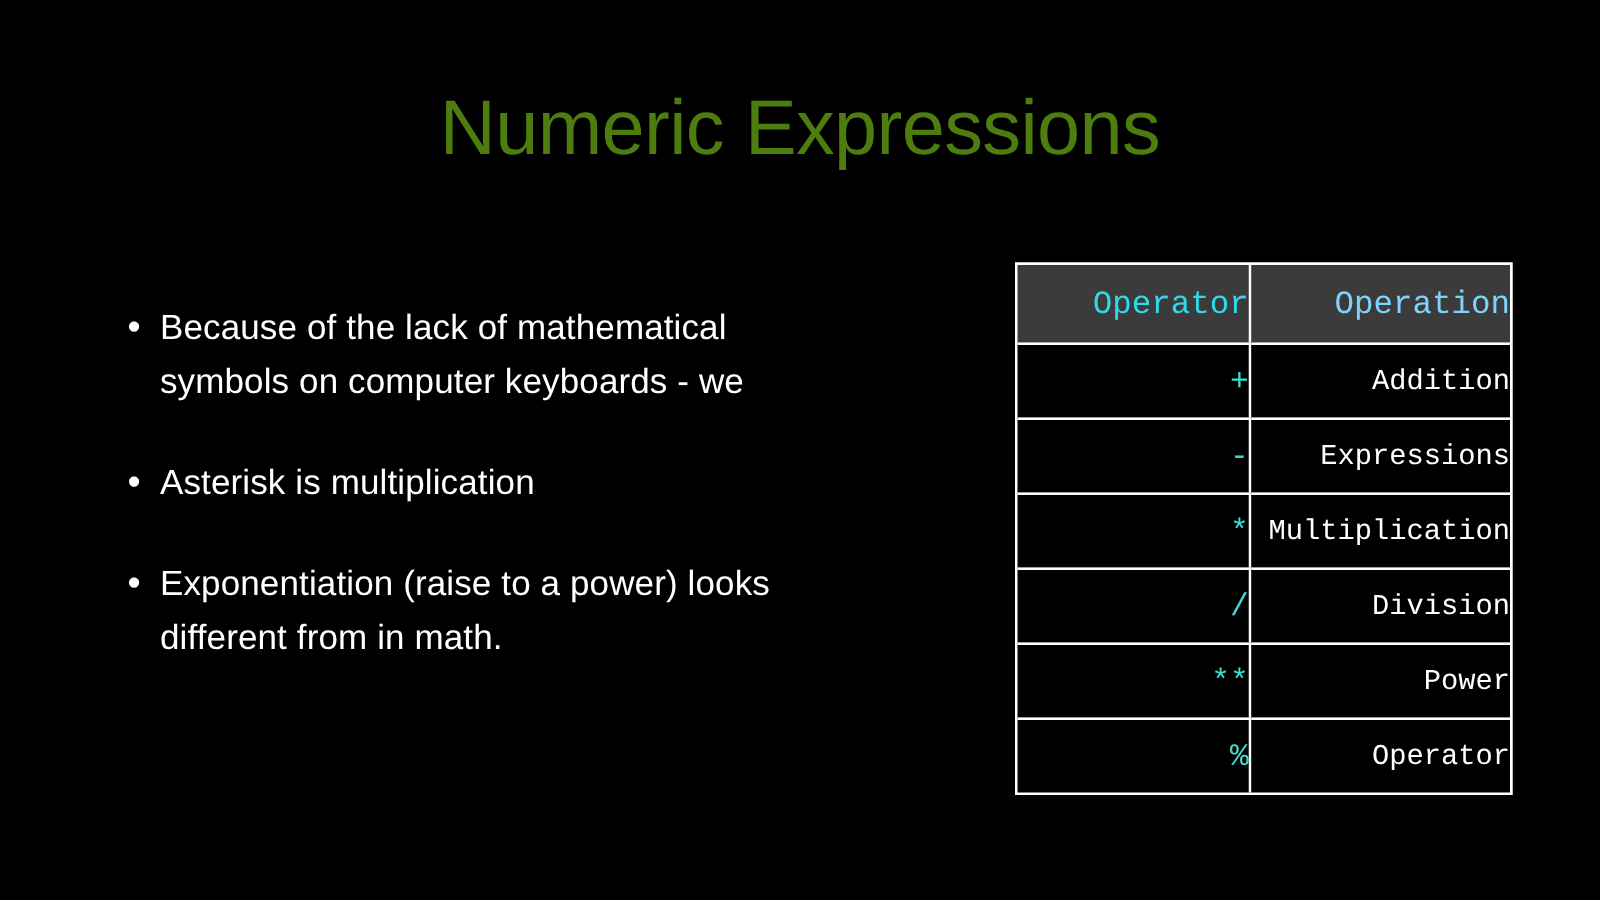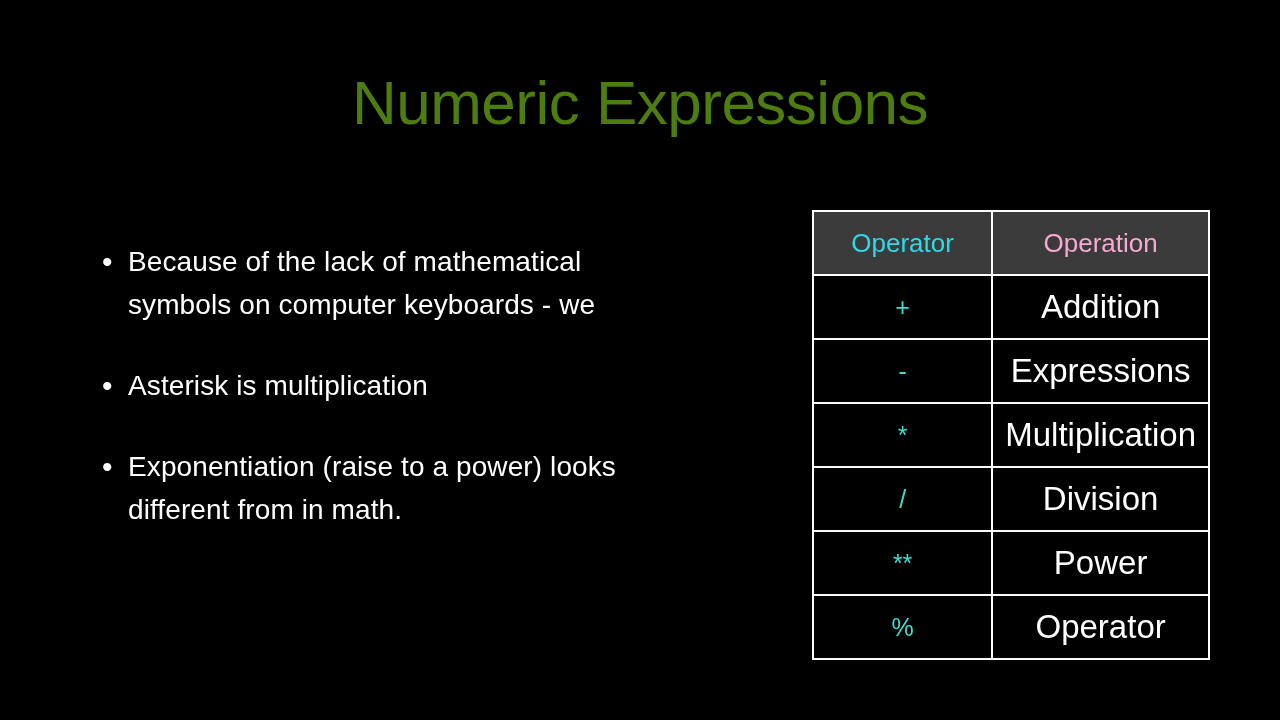--- a/index.html
+++ b/index.html
@@ -79,27 +79,28 @@
     width: 398px;
     border-collapse: separate;
     border-spacing: 0;
     background: #ffffff;
     border: 2px solid #ffffff;
     box-sizing: border-box;
   }
   #operator-table td,
   #operator-table th {
     border: 0;
-    padding: 12px;
+    padding: 0;
     height: 60px;
-    text-align: center;
+    text-align: right;
     vertical-align: middle;
     background: #000000;
     font-weight: 400;
     box-sizing: border-box;
+    font-family: Liberation Mono, monospace;
   }
   #operator-table tr td:first-child,
   #operator-table tr th:first-child {
     width: 187px;
     border-right: 2px solid #ffffff;
   }
   #operator-table tr td:last-child,
   #operator-table tr th:last-child {
     width: 207px;
   }
@@ -108,32 +109,32 @@
   }
   #operator-table thead th {
     background: #3b3b3b;
     height: 62px;
     font-size: 26px;
   }
   #operator-table thead th.op-head {
     color: #2fd9e8;
   }
   #operator-table thead th.opn-head {
-    color: #f9a8d4;
+    color: #7dd3fc;
   }
   #operator-table tbody tr:first-child td {
     border-top: 2px solid #ffffff;
   }
   .cell-operator {
     color: #3fdcd2;
     font-size: 25px;
   }
   .cell-operation {
     color: #ffffff;
-    font-size: 33px;
+    font-size: 23px;
     margin-top: 32px;
   }
 </style>
 </head>
 <body>
 
 <div id="slide">
 
   <div id="slide-title">Numeric Expressions</div>
 

